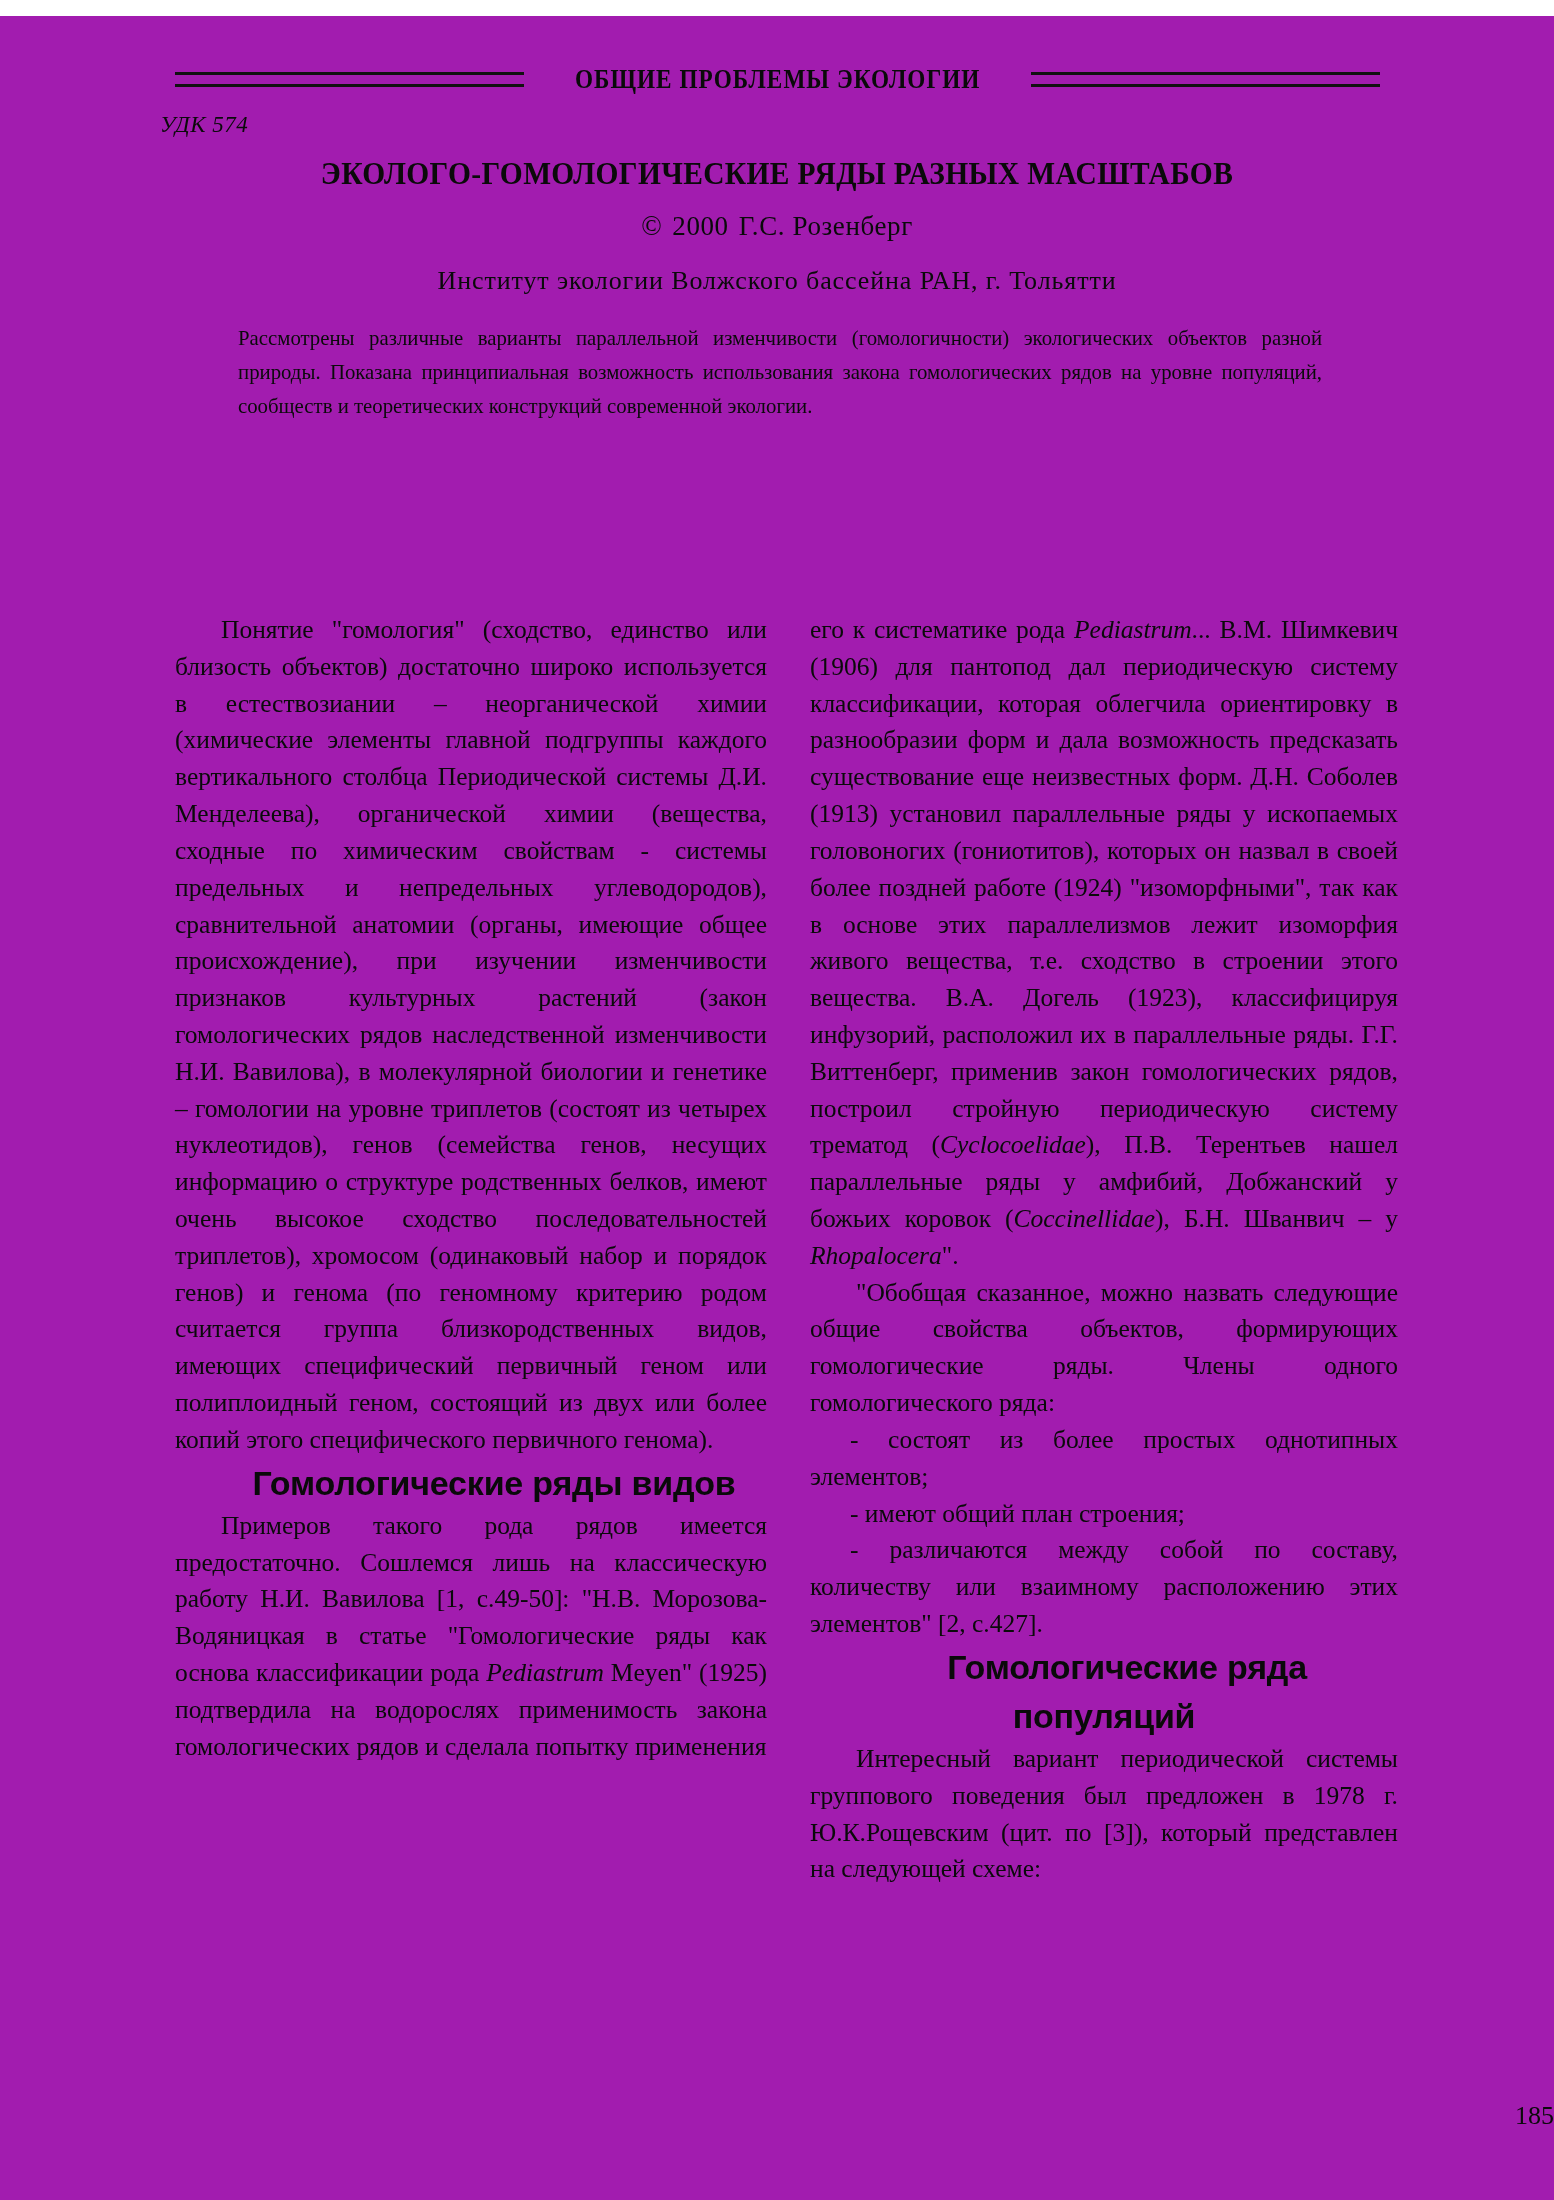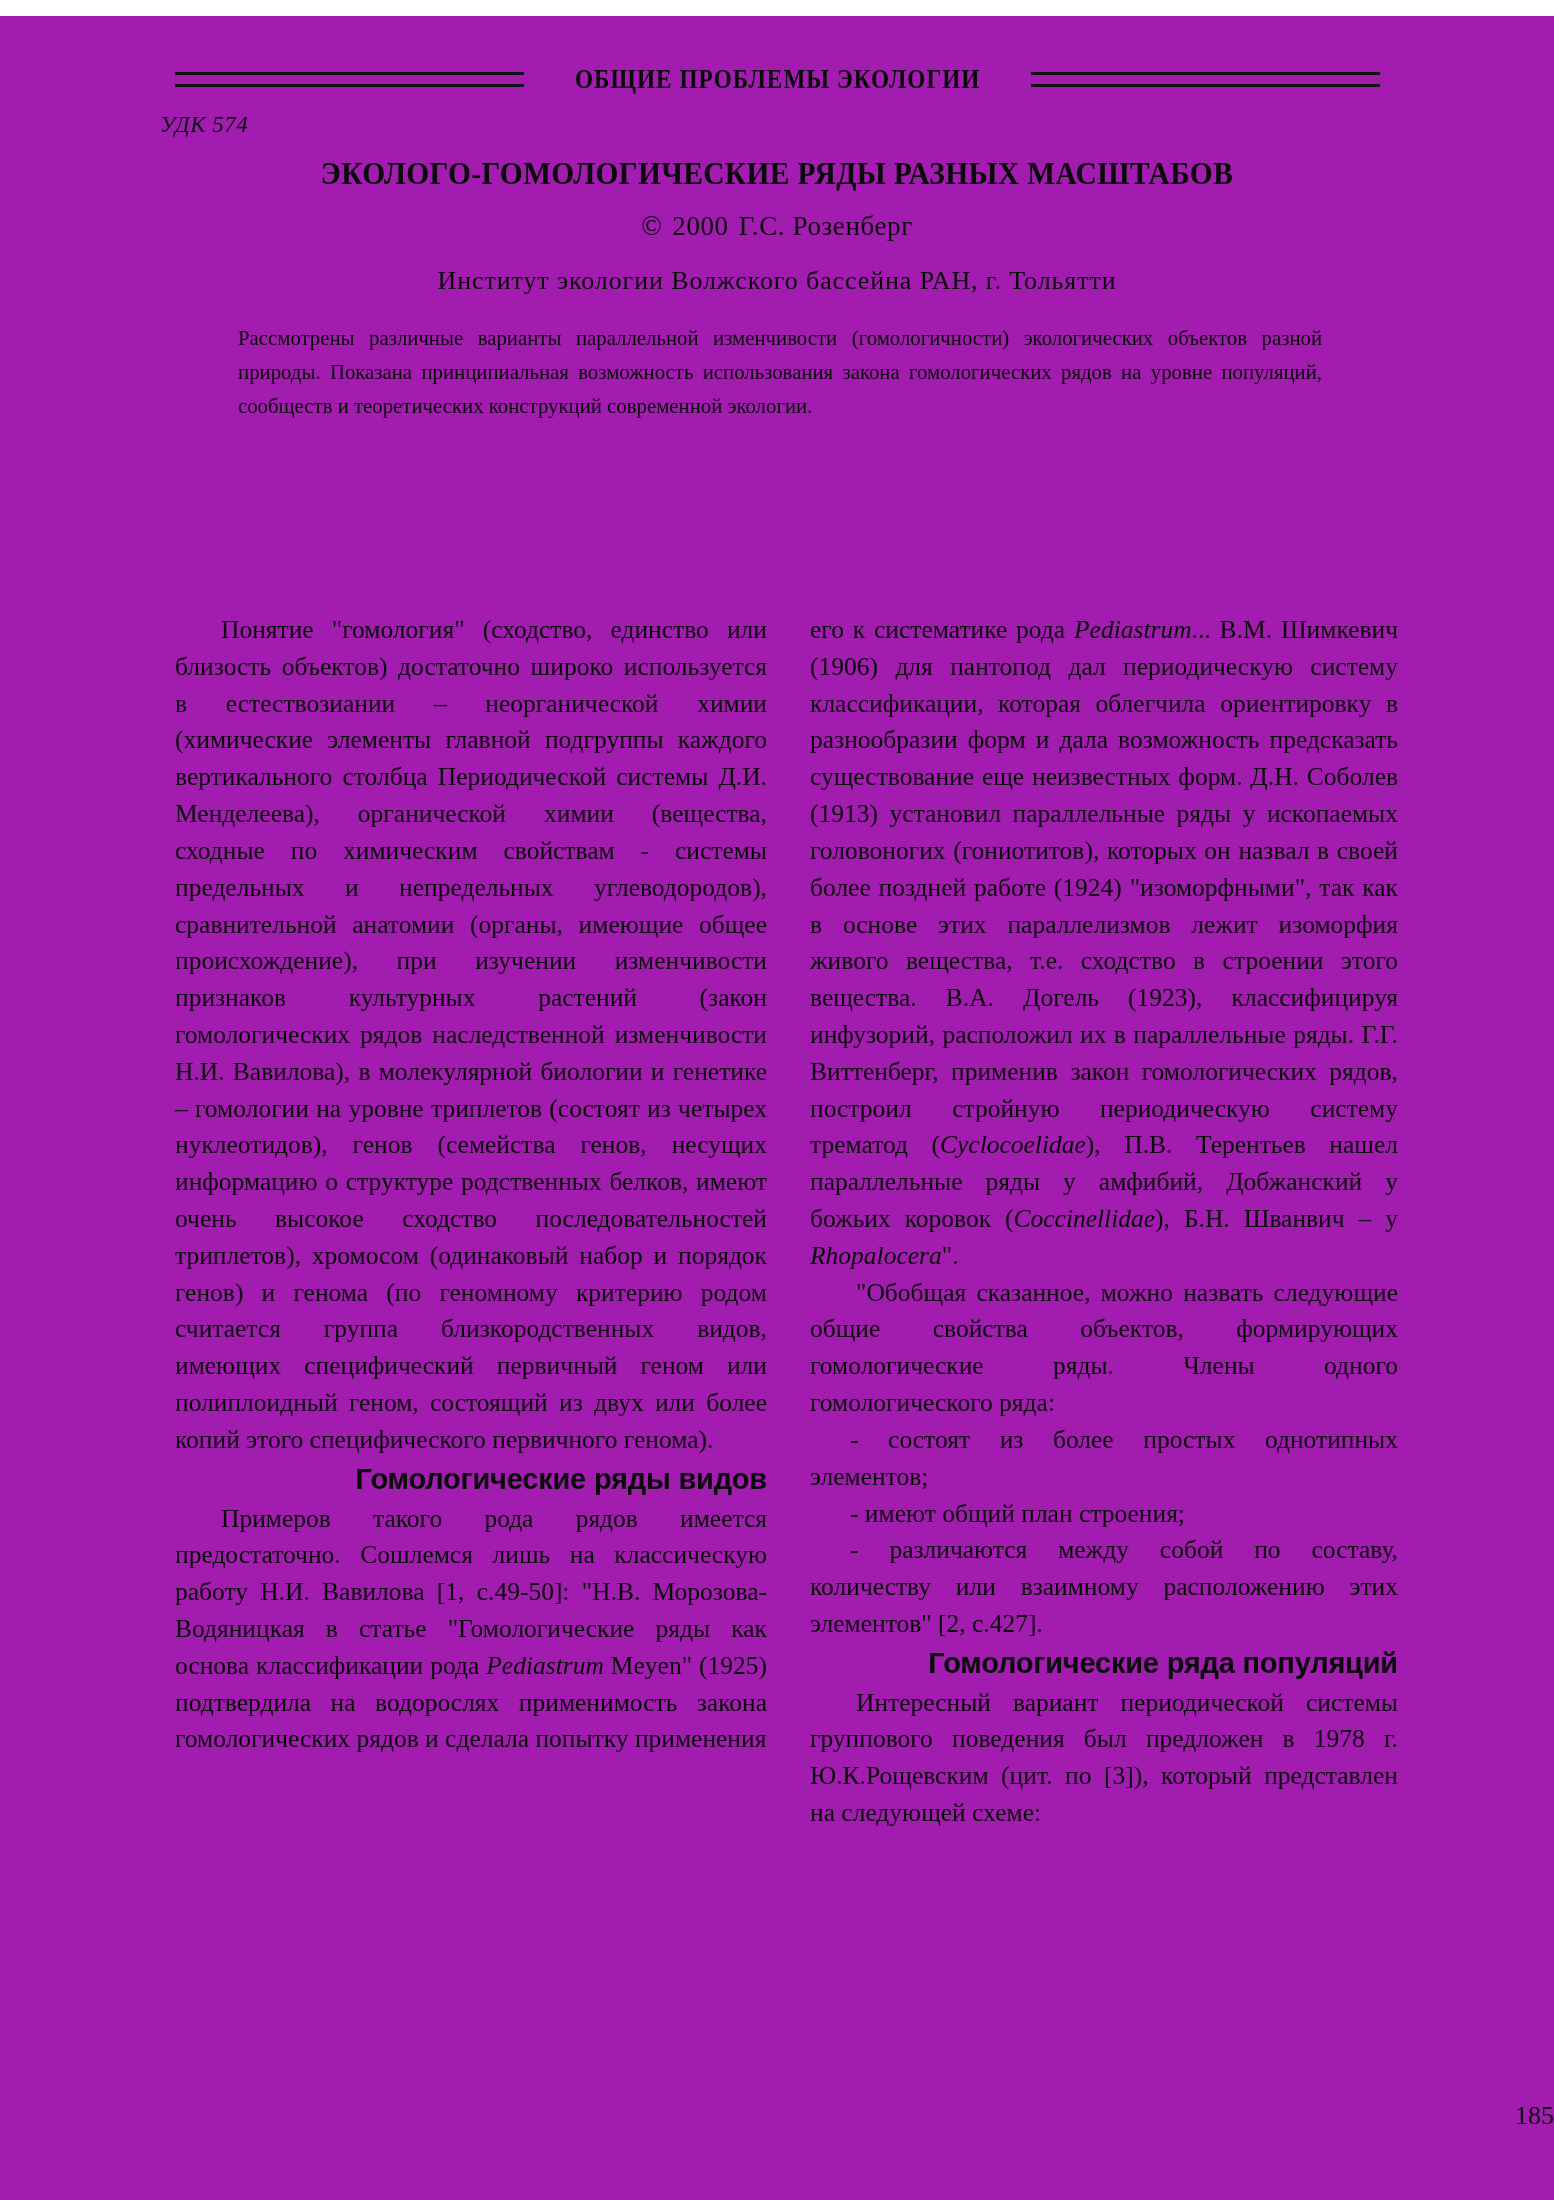--- a/index.html
+++ b/index.html
@@ -118,23 +118,23 @@
   .col p {
     margin: 0;
     text-indent: 46px;
   }
   .col p.noindent { text-indent: 0; }
   .col p.bullet { text-indent: 40px; }
 
   .sechead {
     font-family: "Liberation Sans", "DejaVu Sans", sans-serif;
     font-weight: bold;
-    font-size: 29px;
+    font-size: 34px;
     text-indent: 0;
-    text-align: right;
+    text-align: center;
     margin: 30px 0 2px 0;
     letter-spacing: -0.2px;
   }
 
   i, .it { font-style: italic; }
 
   .folio {
     position: absolute;
     top: 2085px;
     left: 0;

